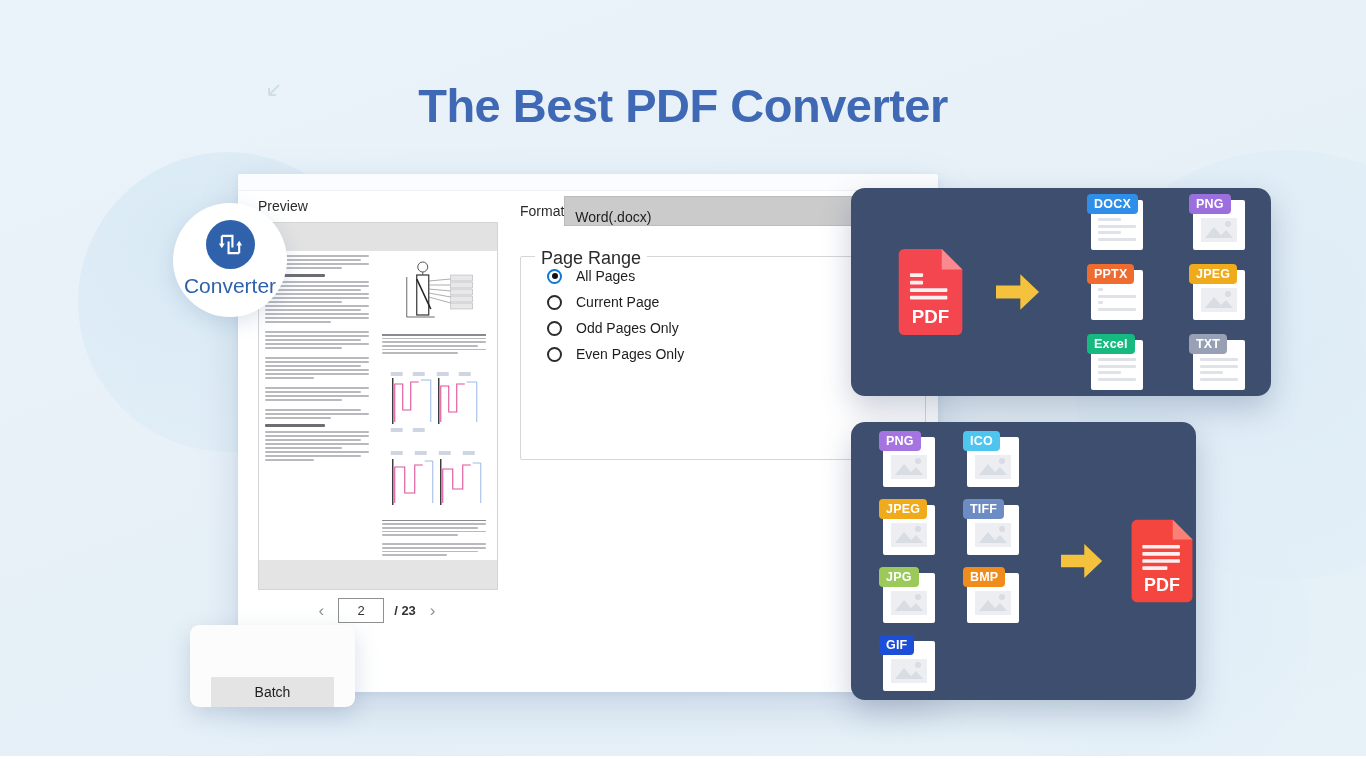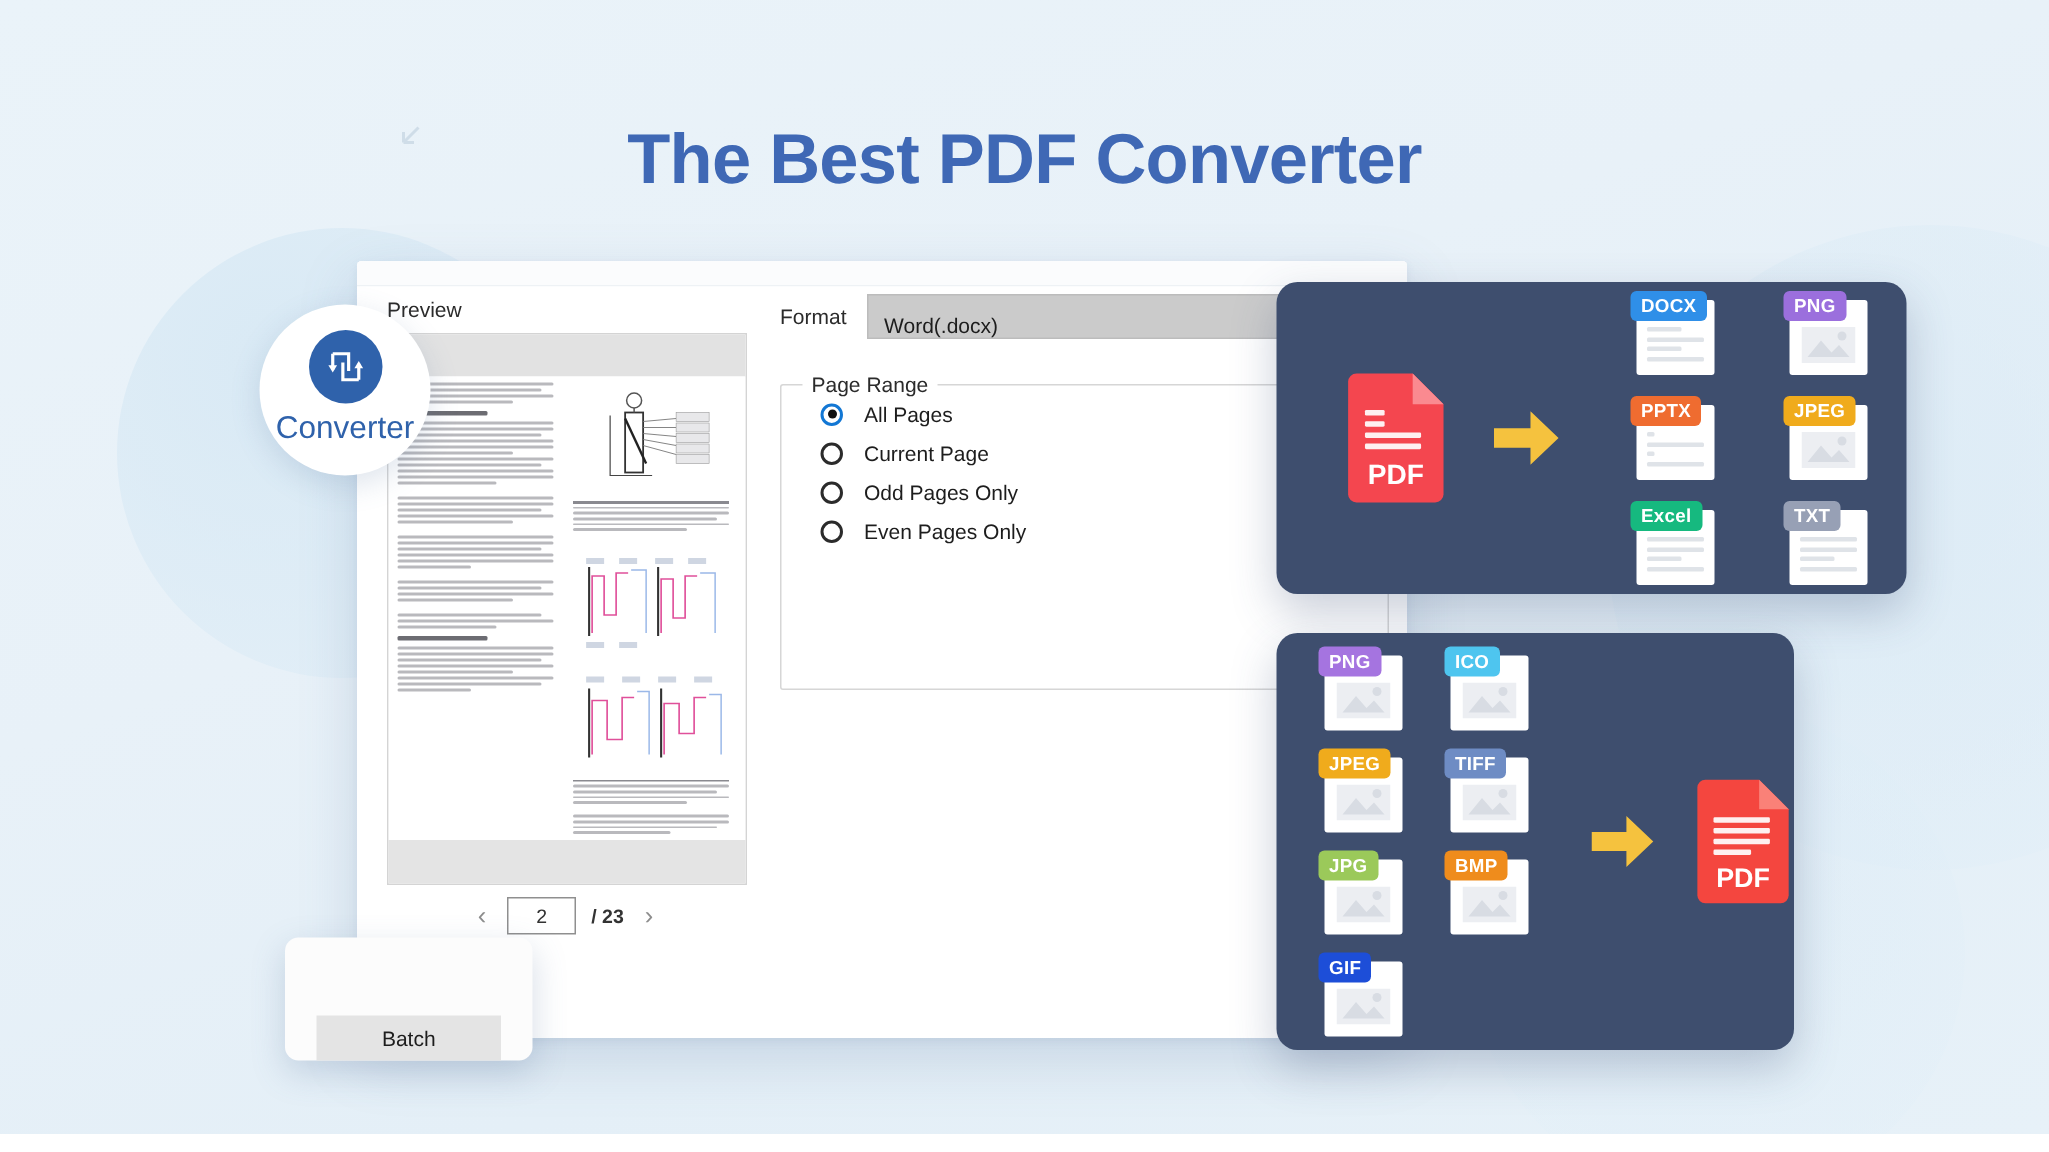--- a/index.html
+++ b/index.html
@@ -93,35 +93,35 @@
     font-size: 13px; color: #444;
   }
   .nav-chevron { color: #8d8d8d; font-size: 17px; cursor: pointer; padding: 0 4px; }
   #page-input {
     width: 44px; height: 23px; border: 1px solid #8f8f8f; background: #fff;
     text-align: center; font-size: 13px; color: #333; line-height: 23px;
   }
   #page-total { font-size: 13px; color: #333; font-weight: bold; }
   
   #settings-pane { position: absolute; left: 520px; top: 196px; width: 406px; }
-  #format-row { display: flex; align-items: center; gap: 14px; }
+  #format-row { display: flex; align-items: center; }
   #format-label { font-size: 14px; color: #2b2b2b; }
   #format-select {
     flex: 1; height: 28px; background: #cbcbcb; border: 1px solid #bcbcbc;
     display: flex; align-items: flex-end; padding: 0 10px; font-size: 14px; color: #1d1d1d;
     position: relative;
   }
   #format-chevron { position: absolute; right: 9px; top: 6px; color: #555; font-size: 12px; }
   #page-range-fieldset {
     margin-top: 30px; border: 1px solid #d6d6d6; border-radius: 2px;
     padding: 6px 0 16px 0; position: relative; height: 204px; box-sizing: border-box;
   }
   #page-range-legend {
     position: absolute; left: 14px; top: -9px; background: #fff; padding: 0 6px;
-    font-size: 14px; color: #2b2b2b;
+    font-size: 18px; color: #2b2b2b;
   }
   .radio-row { display: flex; align-items: center; gap: 14px; padding: 5px 0 5px 26px; }
   .radio {
     width: 15px; height: 15px; border-radius: 50%; border: 2px solid #2b2b2b;
     background: #fff; box-sizing: border-box; flex: none; position: relative;
   }
   .radio.checked { border-color: #1277d4; }
   .radio.checked::after {
     content: ""; position: absolute; left: 2.5px; top: 2.5px;
     width: 6px; height: 6px; border-radius: 50%; background: #111;

